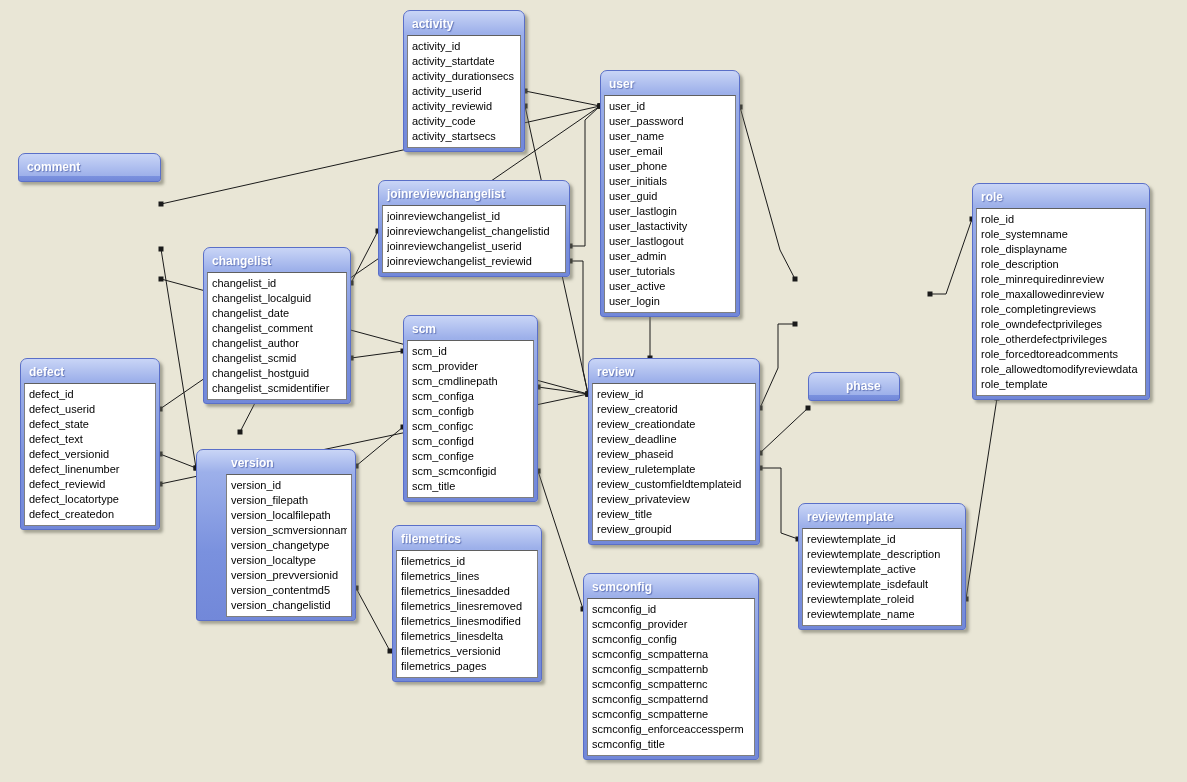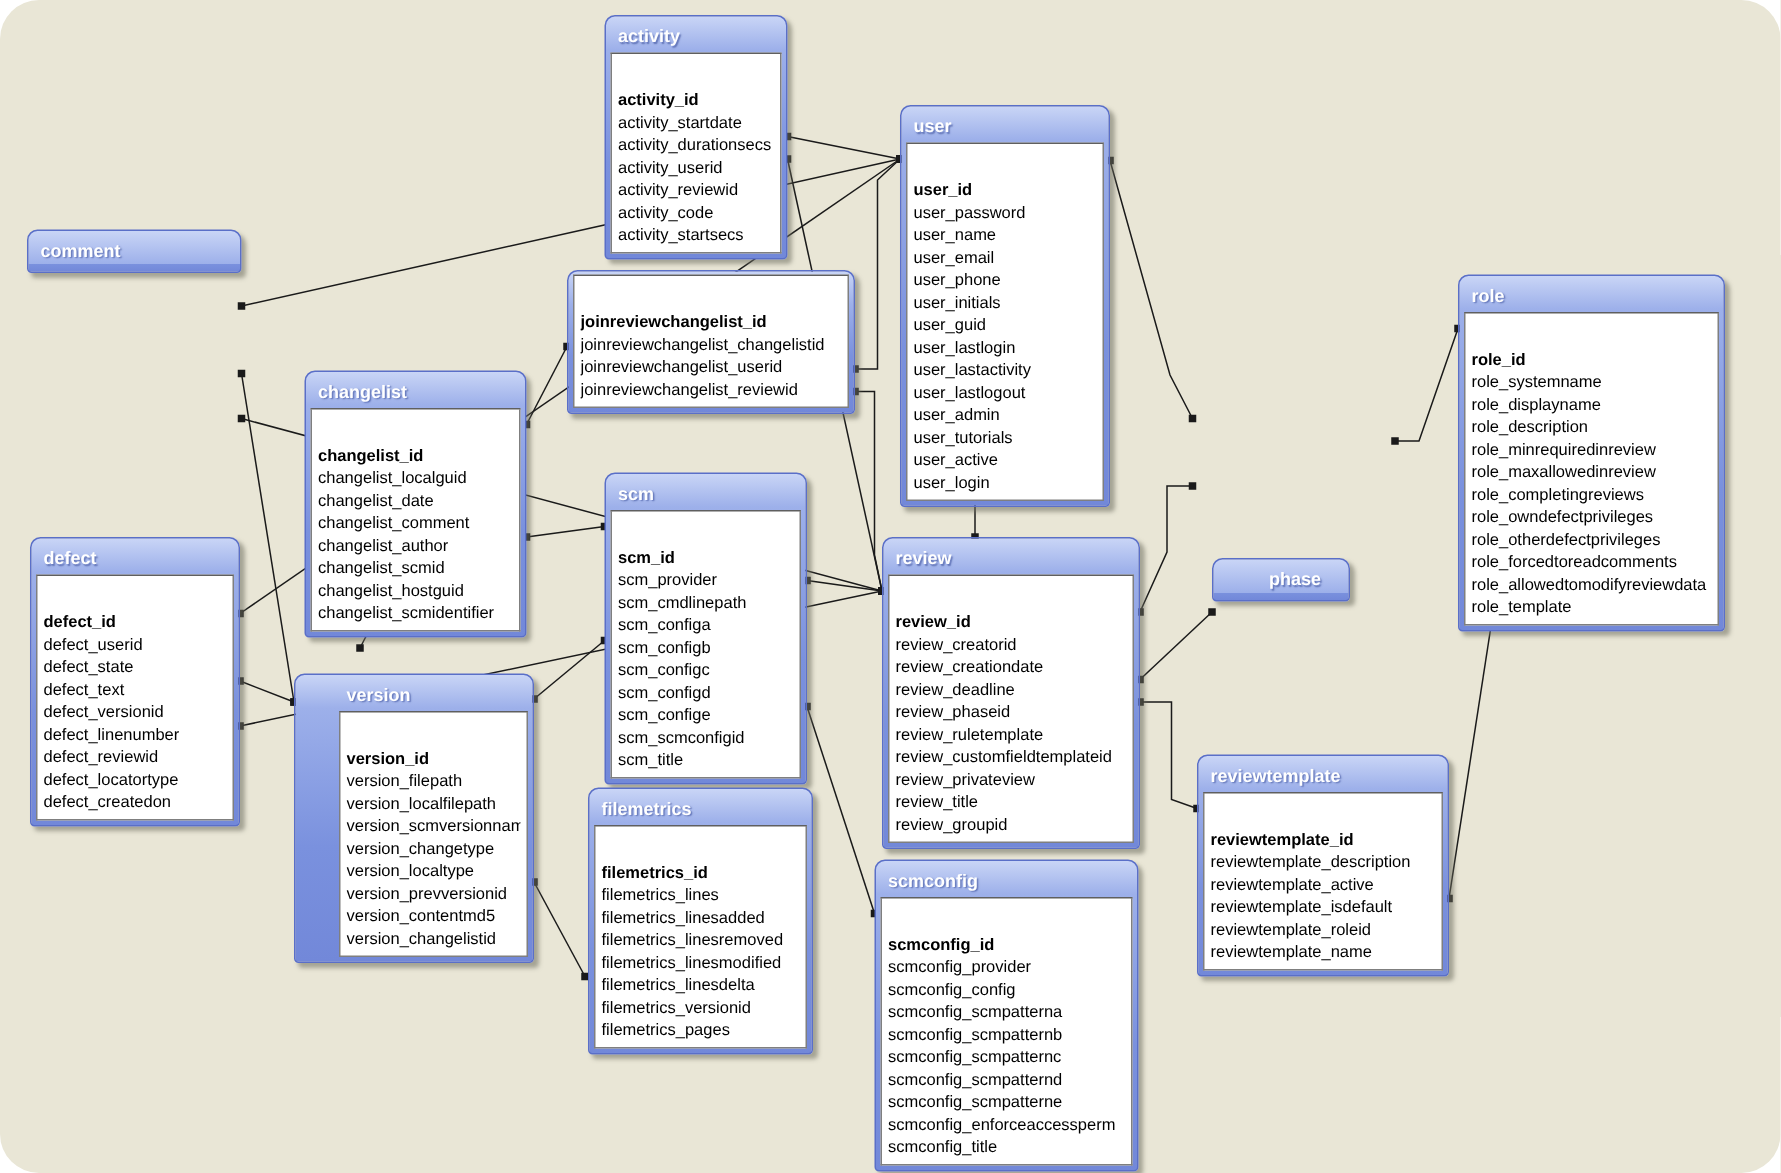--- a/index.html
+++ b/index.html
@@ -2,21 +2,20 @@
 <html><head>
 <meta charset="utf-8">
 <style>
   html,body{margin:0;padding:0;}
   body{font-family:"Liberation Sans",sans-serif;}
   #stage{
     position:relative;
     width:1187px;height:782px;
     background:#e9e6d6;
     overflow:hidden;
-    border-radius:26px;
   }
   #wires{position:absolute;left:0;top:0;z-index:1;}
   .tbl{
     position:absolute;z-index:2;
     box-sizing:border-box;
     border:1px solid #5a6fc8;
     border-radius:7px 7px 3px 3px;
     background:linear-gradient(180deg,#c9d5f6 0%,#9db0ea 22px,#7a91de 60%,#7288d9 100%);
     padding:2px 3px 3px 3px;
     box-shadow:3px 3px 3px rgba(110,110,95,0.55);
@@ -34,21 +33,21 @@
     border:1px solid #7f7f7f;
     border-top-color:#5f5f5f;
     padding:3px 4px;
     overflow:hidden;
   }
   .field-row{
     height:15px;line-height:15px;
     font-size:11px;color:#000;
     white-space:nowrap;overflow:hidden;
   }
-  .field-row.pk{font-weight:bold;margin-top:21px;}
+  .field-row.pk{font-weight:normal;}
 </style>
 </head>
 <body>
 
 <div id="stage" style="background: rgb(233, 230, 214);">
   <svg id="wires" width="1187" height="782" viewBox="0 0 1187 782">
       <polyline points="525,91 600,106" fill="none" stroke="#1a1a1a" stroke-width="1"></polyline>
       <rect x="522.5" y="88.5" width="5" height="5" fill="#1a1a1a"></rect>
       <rect x="597.5" y="103.5" width="5" height="5" fill="#1a1a1a"></rect>
       <polyline points="525,106 588,394" fill="none" stroke="#1a1a1a" stroke-width="1"></polyline>
@@ -150,20 +149,21 @@
         <div class="field-row">user_admin</div>
         <div class="field-row">user_tutorials</div>
         <div class="field-row">user_active</div>
         <div class="field-row">user_login</div>
       </div>
     </div>
     <div class="tbl" style="left: 18px; top: 153px; width: 143px;">
       <div class="tbl-header">comment</div>
     </div>
     <div class="tbl" style="left: 378px; top: 180px; width: 192px;">
+      <div class="tbl-header">joinreviewchangelist</div>
       <div class="tbl-body">
         <div class="field-row pk">joinreviewchangelist_id</div>
         <div class="field-row">joinreviewchangelist_changelistid</div>
         <div class="field-row">joinreviewchangelist_userid</div>
         <div class="field-row">joinreviewchangelist_reviewid</div>
       </div>
     </div>
     <div class="tbl" style="left: 203px; top: 247px; width: 148px;">
       <div class="tbl-header">changelist</div>
       <div class="tbl-body">

